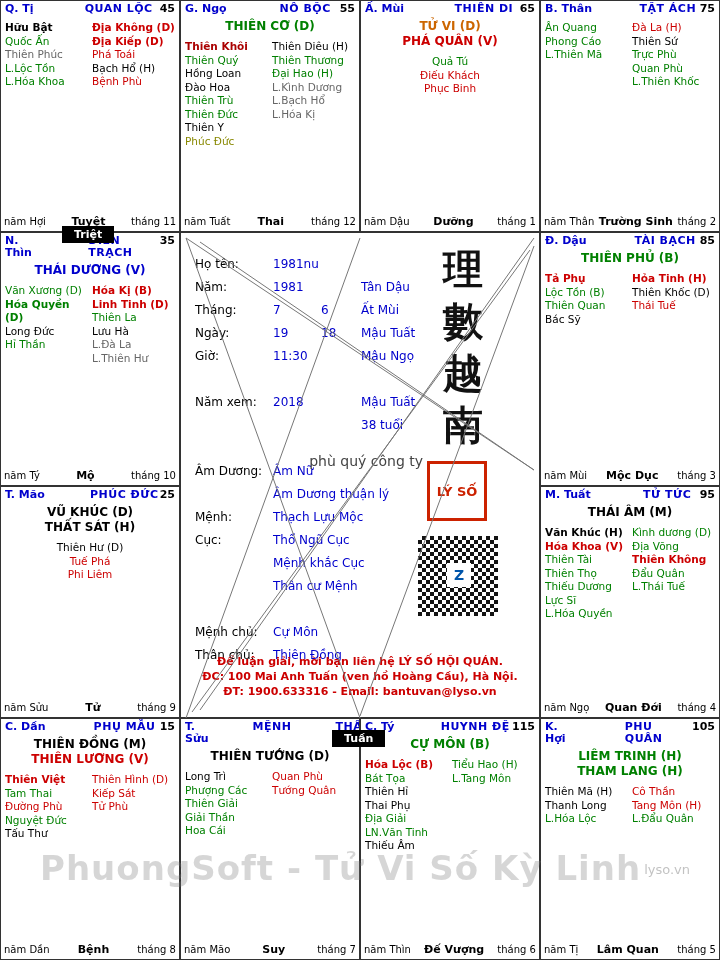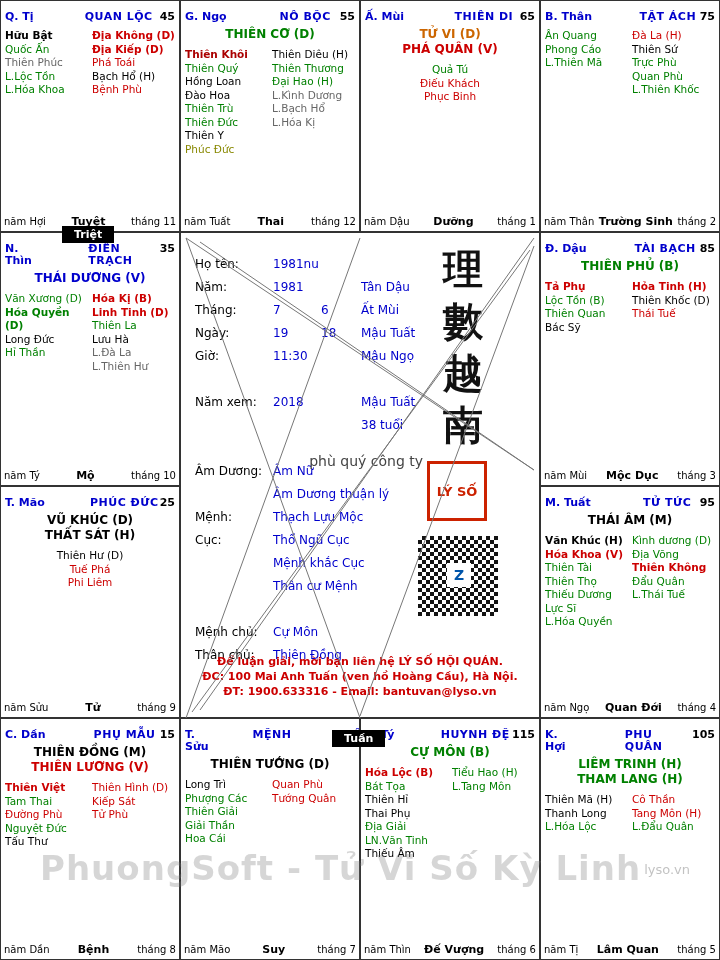--- a/index.html
+++ b/index.html
@@ -15,21 +15,21 @@
   }
   #board {
     position:absolute; left:0; top:0; width:720px; height:960px;
     display:grid;
     grid-template-columns:180px 180px 180px 180px;
     grid-template-rows:232px 254px 232px 242px;
   }
   .cell {
     border:1px solid #333;
     position:relative;
-    padding:10px 4px;
+    padding:2px 4px;
     overflow:hidden;
     background:transparent;
   }
   .center {
     grid-column:2 / span 2;
     grid-row:2 / span 2;
     border:1px solid #333;
     position:relative;
     padding:0;
     overflow:hidden;

